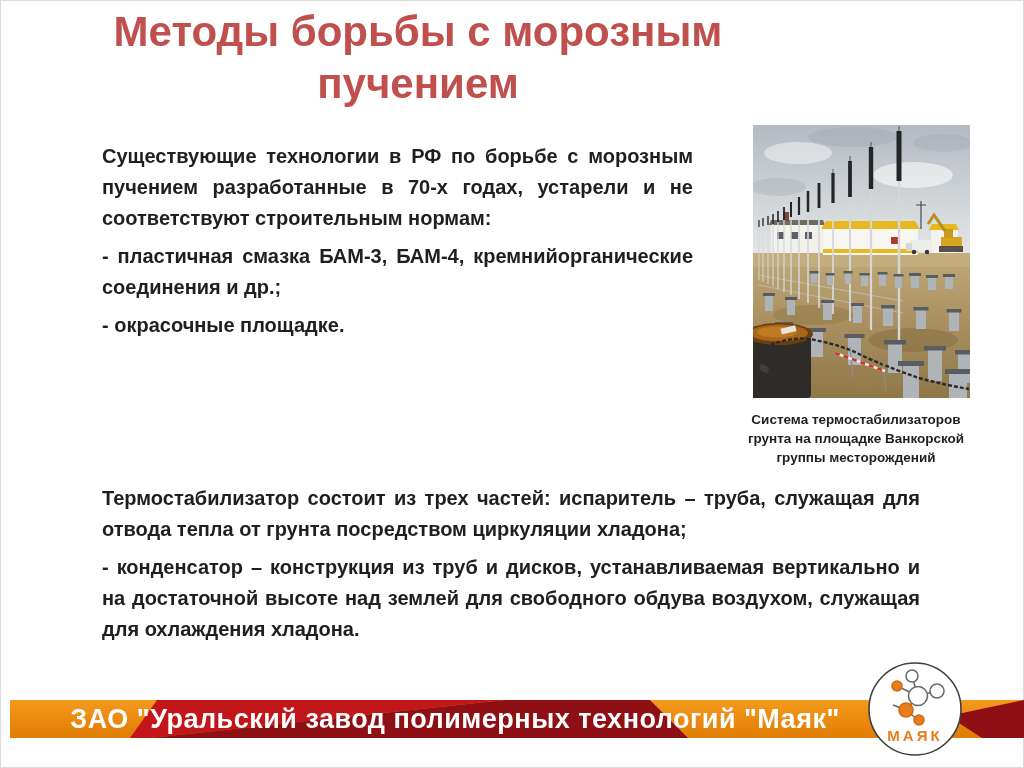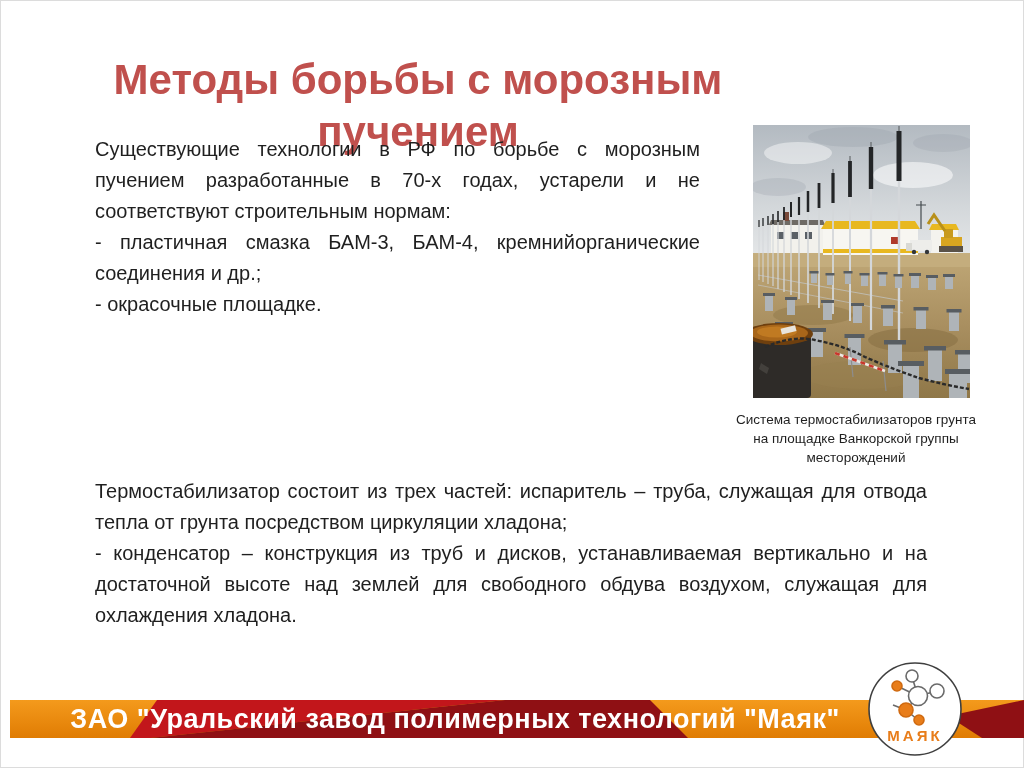--- a/index.html
+++ b/index.html
@@ -2,32 +2,32 @@
 <html><head>
 <meta charset="utf-8">
 <style>
   html,body{margin:0;padding:0;background:#fff;}
   .slide{
     position:relative;width:1024px;height:768px;background:#ffffff;overflow:hidden;
     font-family:"Liberation Sans",sans-serif;box-shadow:inset 0 0 0 1px #dcdcdc;
   }
   
   .title{position:absolute;top:6px;left:0;width:836px;text-align:center;
-    color:#C0504D;font-weight:700;font-size:42px;line-height:52px;letter-spacing:0;margin-top:48px;}
+    color:#C0504D;font-weight:700;font-size:42px;line-height:52px;letter-spacing:0;}
   
   .body-text{position:absolute;color:#1f1f1f;font-size:20px;line-height:31px;text-align:justify;}
-  .body-text p{margin:0;padding:0;}
+  .body-text p{margin:7px;padding:0;font-weight:bold;}
   .block1{top:134px;left:95px;width:605px;}
   .block2{top:328px;left:95px;width:605px;}
   .block3{top:476px;left:95px;width:832px;}
   
   .photo{position:absolute;left:753px;top:125px;width:217px;height:273px;}
   .photo svg{display:block;}
   .caption{position:absolute;left:736px;top:410px;width:240px;text-align:center;
-    color:#1f1f1f;font-size:13.5px;line-height:19px;font-weight:400;}
+    color:#1f1f1f;font-size:13.5px;line-height:19px;font-weight:700;}
   
   .footer-bar{position:absolute;left:10px;top:700px;width:1014px;height:38px;}
   .footer-bar svg{position:absolute;left:0;top:0;}
   .footer-text{position:absolute;left:0;top:0;width:890px;height:38px;line-height:38px;
     text-align:center;color:#ffffff;font-weight:700;font-size:27px;letter-spacing:0.5px;
     white-space:nowrap;}
   
   .logo{position:absolute;left:866px;top:660px;width:98px;height:98px;}
 </style>
 </head>

